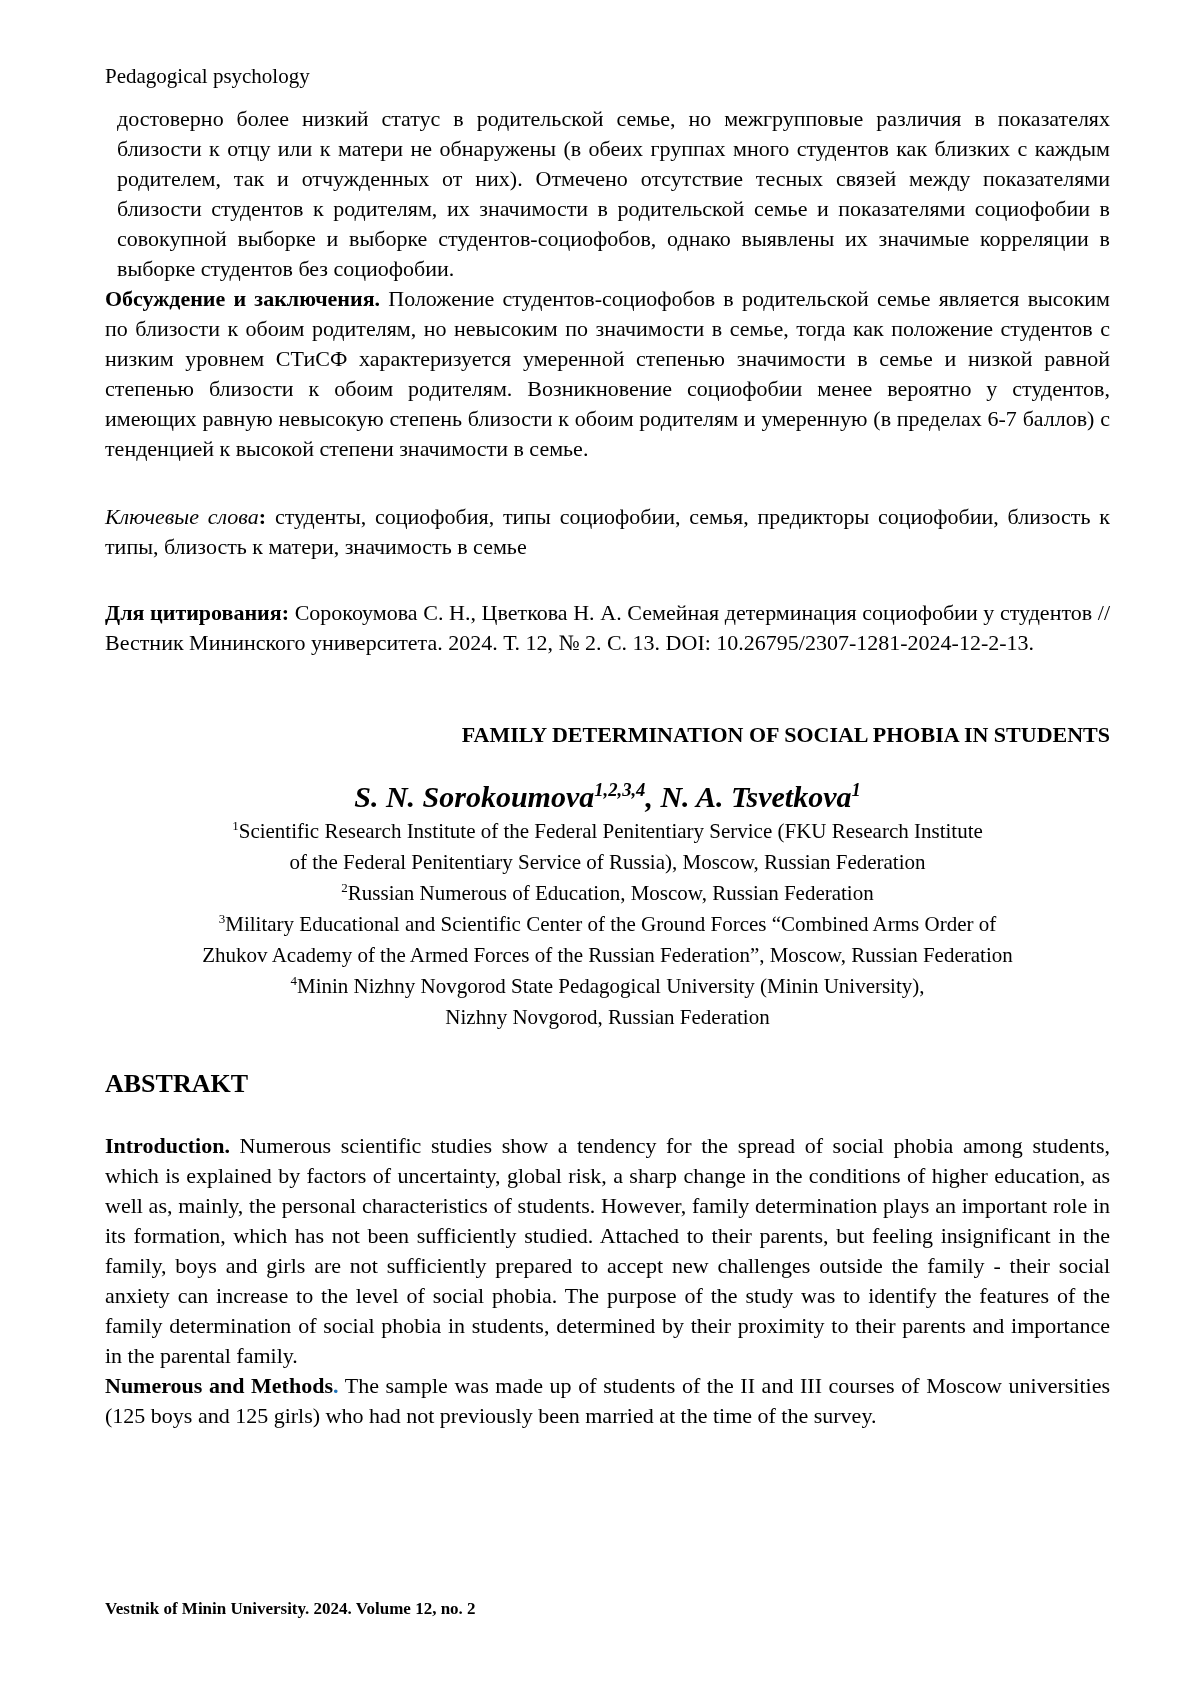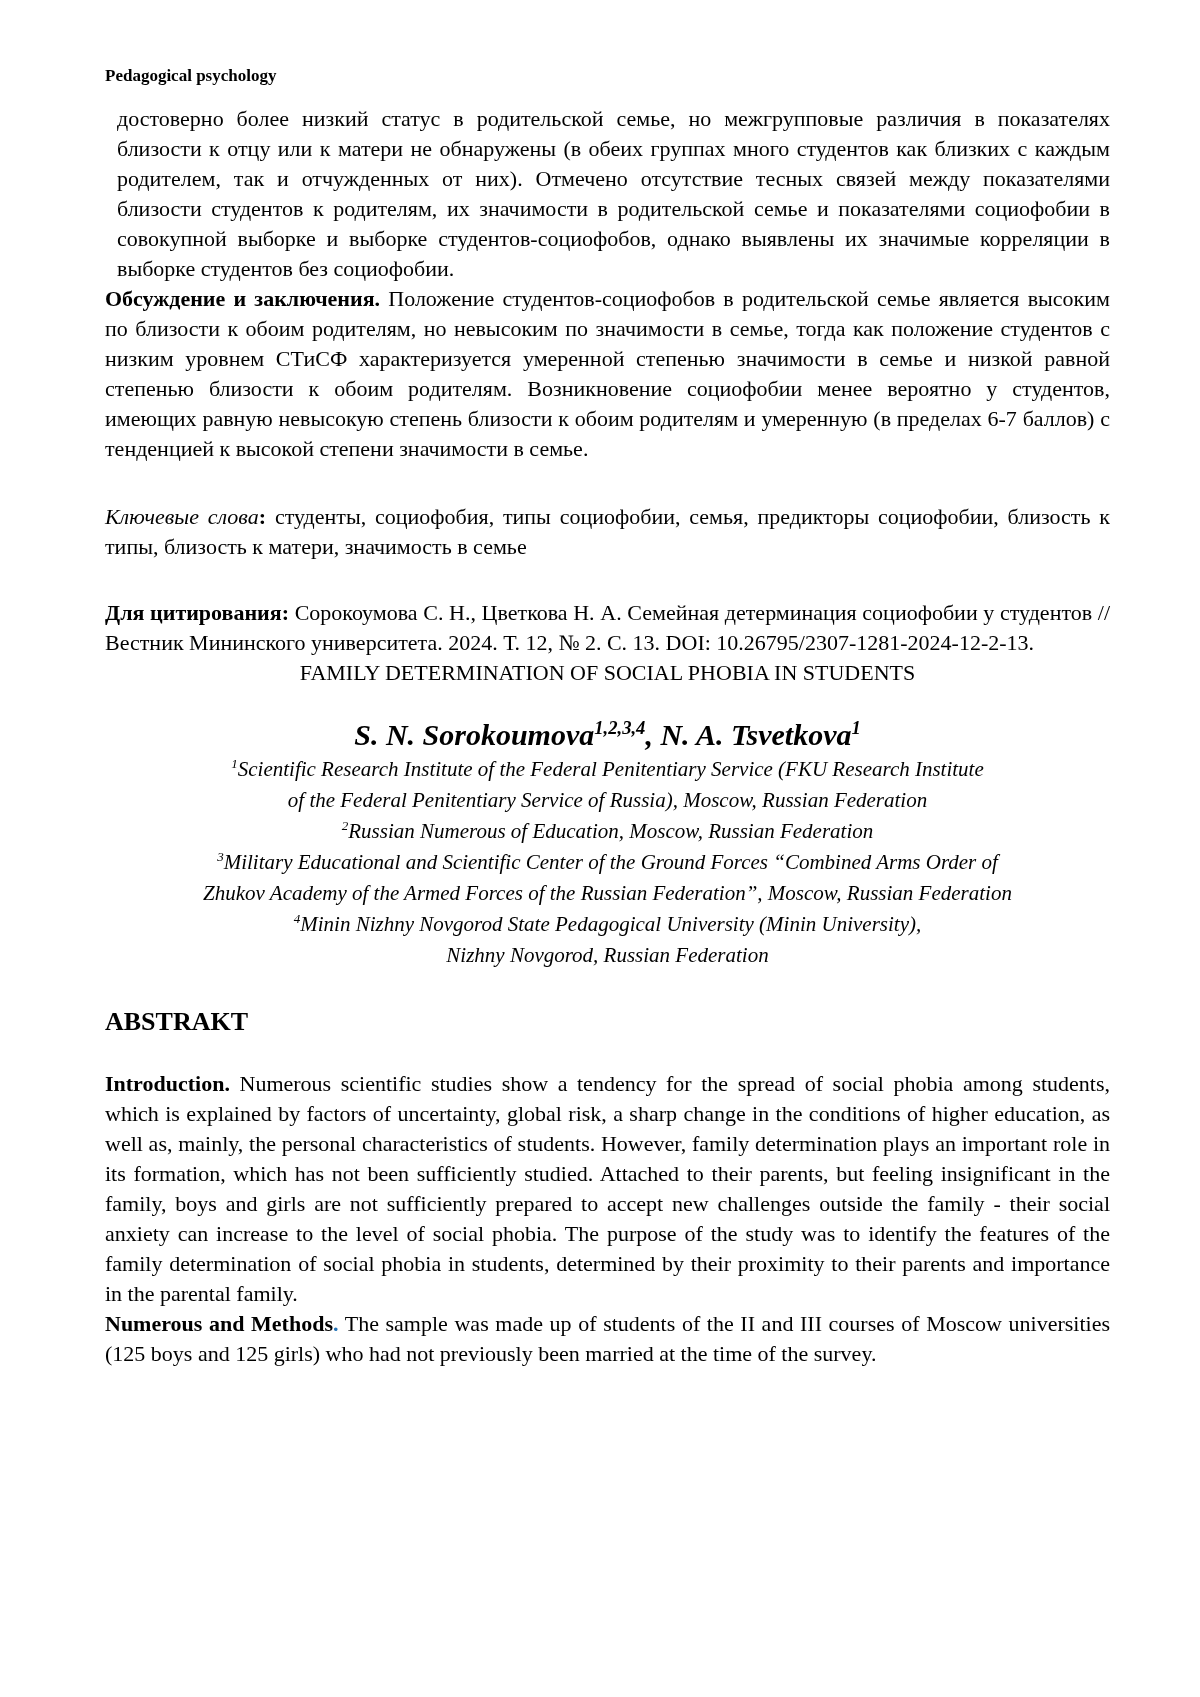--- a/index.html
+++ b/index.html
@@ -14,52 +14,52 @@
     font-family: "Liberation Serif", serif;
     overflow: hidden;
   }
   .content {
     position: absolute;
     left: 105px;
     top: 66px;
     width: 1005px;
   }
   .running-header {
-    font-size: 17px;
-    font-weight: bold;
+    font-size: 21px;
+    font-weight: normal;
     line-height: 20px;
   }
   .body-par {
     font-size: 22px;
     line-height: 30px;
     text-align: justify;
     hyphens: none;
   }
   .ru-block { margin-top: 18px; margin-left: 12px; }
   .keywords-par { margin-top: 38px; }
   .citation-par { margin-top: 36px; }
   .article-title {
+    margin-top: 62px;
     font-size: 22px;
     line-height: 30px;
-    font-weight: normal;
-    text-align: center;
+    font-weight: bold;
+    text-align: right;
   }
   .authors-line {
     margin-top: 32px;
     font-size: 30px;
     line-height: 30px;
     font-weight: bold;
     font-style: italic;
     text-align: center;
   }
   .affiliations {
     margin-top: 4px;
     font-size: 21px;
     line-height: 31px;
-    font-style: italic;
     text-align: center;
   }
   .abstract-heading {
     margin-top: 36px;
     font-size: 26px;
     line-height: 30px;
     font-weight: bold;
   }
   .abstract-par { margin-top: 32px; }
   sup {
@@ -108,13 +108,14 @@
     </div>
 
     <div class="abstract-heading">ABSTRAKT</div>
 
     <p class="body-par abstract-par"><b class="lbl">Introduction.</b> <span>Numerous scientific studies show a tendency for the spread of social phobia among students, which is explained by factors of uncertainty, global risk, a sharp change in the conditions of higher education, as well as, mainly, the personal characteristics of students. However, family determination plays an important role in its formation, which has not been sufficiently studied. Attached to their parents, but feeling insignificant in the family, boys and girls are not sufficiently prepared to accept new challenges outside the family - their social anxiety can increase to the level of social phobia. The purpose of the study was to identify the features of the family determination of social phobia in students, determined by their proximity to their parents and importance in the parental family.</span></p>
 
     <p class="body-par"><b class="lbl">Numerous and Methods</b><b class="lbl" style="color: rgb(34, 115, 184);">.</b> <span>The sample was made up of students of the II and III courses of Moscow universities (125 boys and 125 girls) who had not previously been married at the time of the survey.</span></p>
 
   </div>
 
+  <div class="page-footer">Vestnik of Minin University. 2024. Volume 12, no. 2</div>
 </div>
 
 </body></html>

